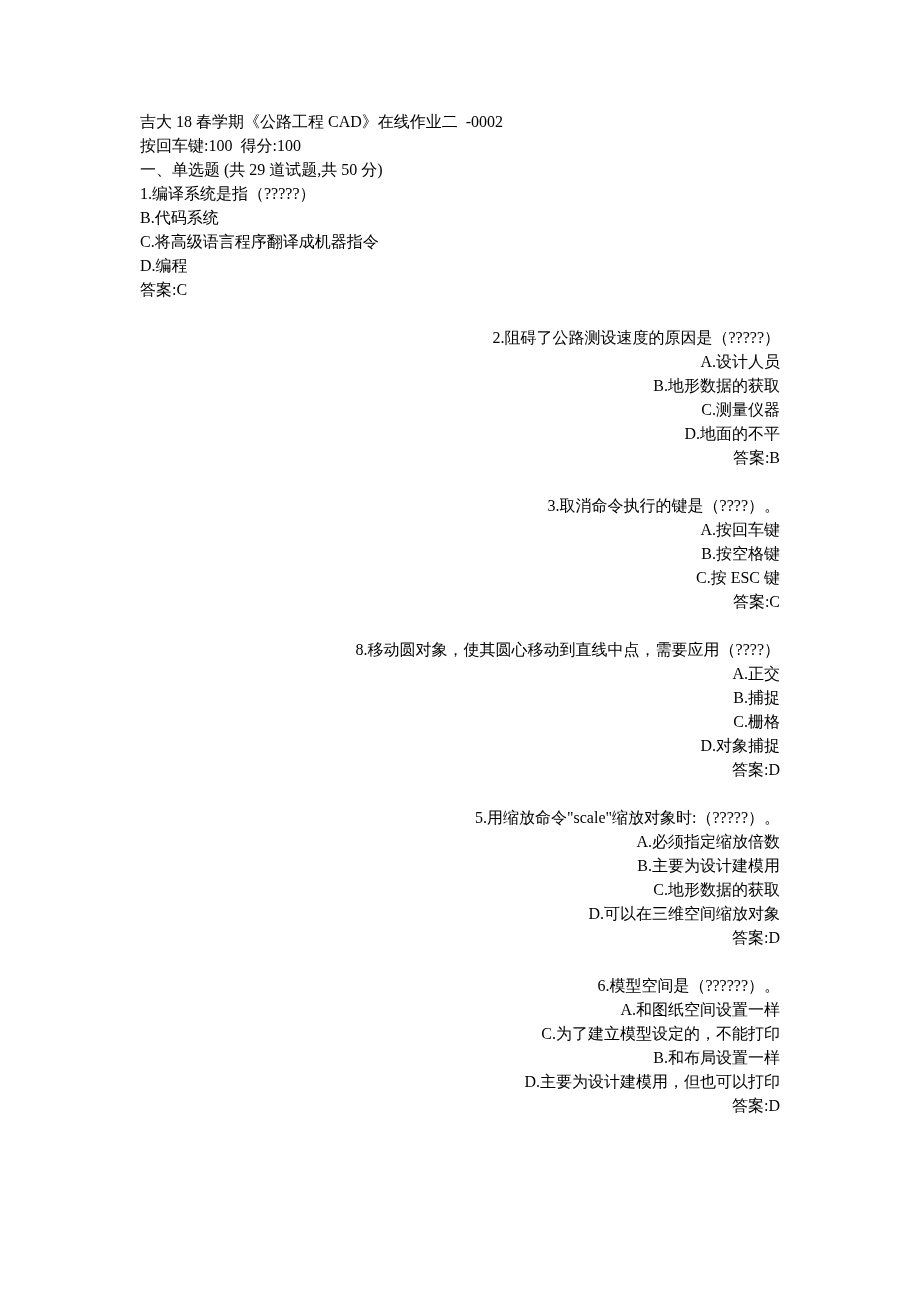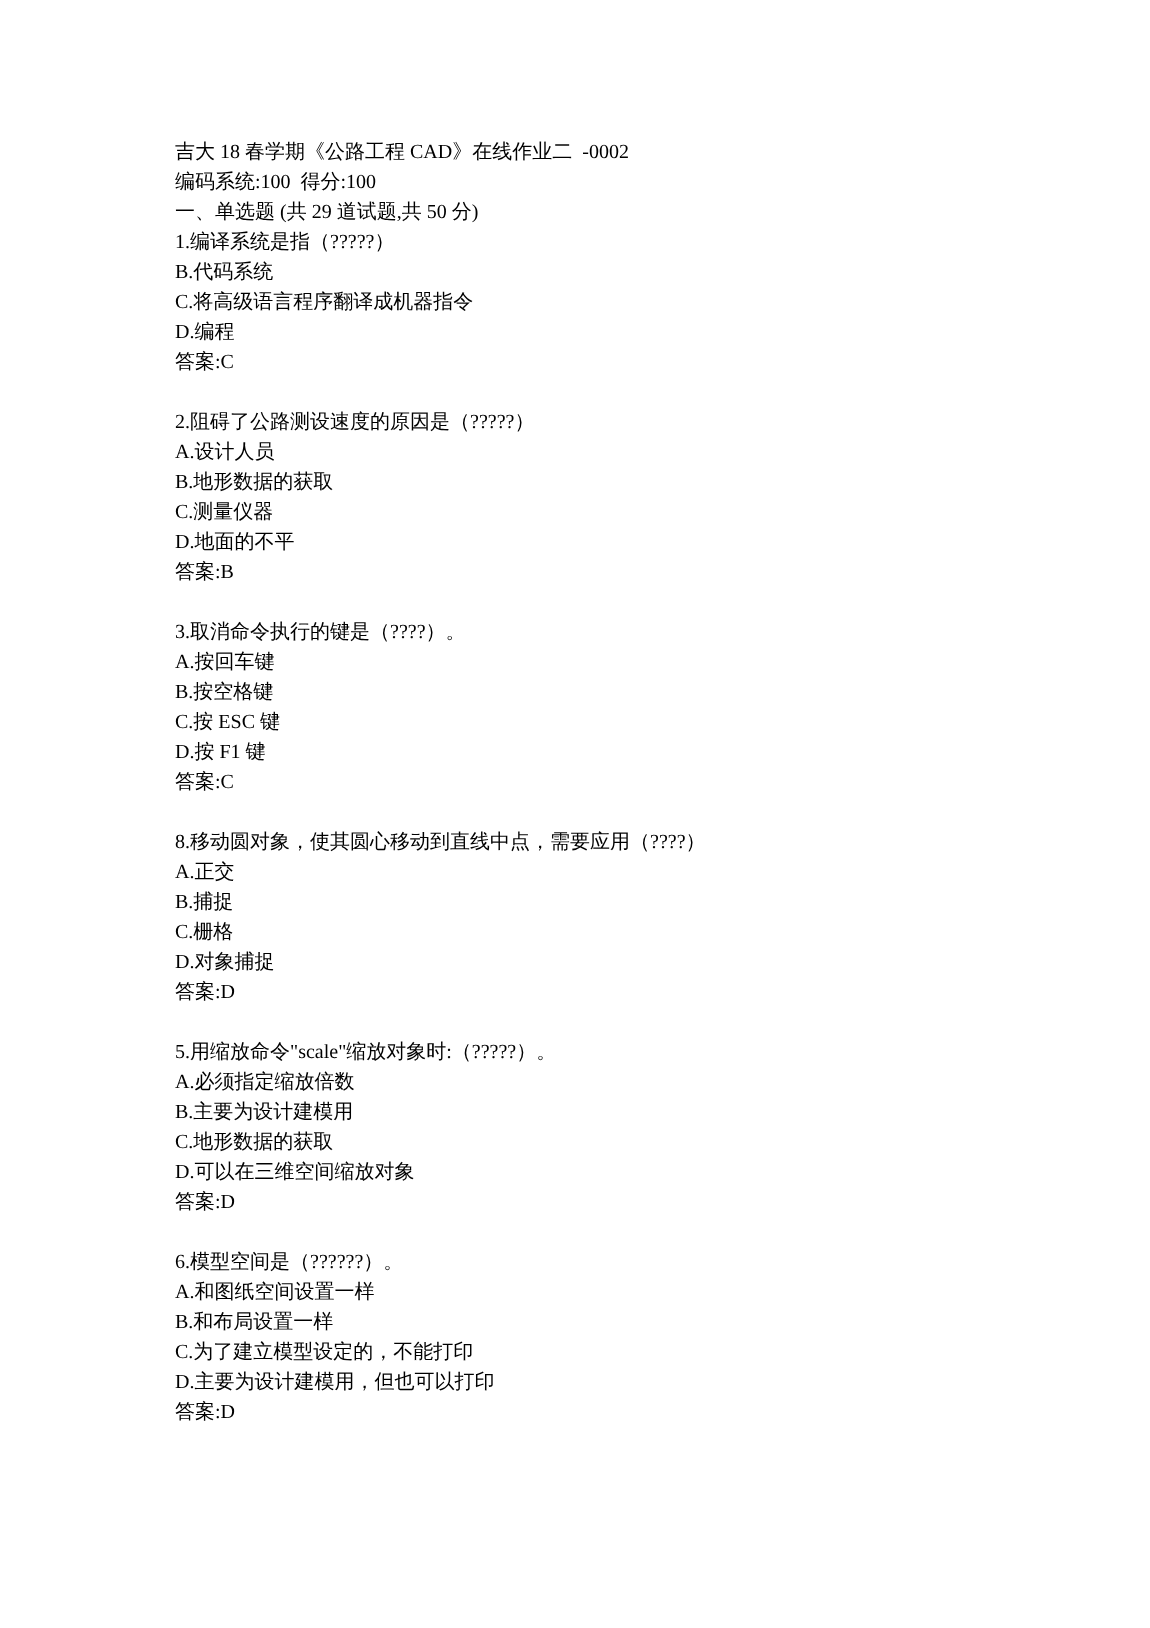--- a/index.html
+++ b/index.html
@@ -16,28 +16,29 @@
     min-height: 1302px;
     padding: 110px 140px 60px 140px;
     box-sizing: border-box;
   }
   .line {
     margin: 0;
     white-space: pre-wrap;
   }
   .question-block {
     margin-top: 24px;
+    text-align: right;
   }
 </style>
 </head>
 <body>
 
 <div class="page">
   <p class="line">吉大 18 春学期《公路工程 CAD》在线作业二  -0002</p>
-  <p class="line">编码系统:100  得分:100</p>
+  <p class="line">按回车键:100  得分:100</p>
   <p class="line">一、单选题 (共 29 道试题,共 50 分)</p>
 
   <p class="line">1.编译系统是指（?????）</p>
   <p class="line">B.代码系统</p>
   <p class="line">C.将高级语言程序翻译成机器指令</p>
   <p class="line">D.编程</p>
   <p class="line">答案:C</p>
 
   <div class="question-block">
     <p class="line">2.阻碍了公路测设速度的原因是（?????）</p>
@@ -46,21 +47,20 @@
     <p class="line">C.测量仪器</p>
     <p class="line">D.地面的不平</p>
     <p class="line">答案:B</p>
   </div>
 
   <div class="question-block">
     <p class="line">3.取消命令执行的键是（????）。</p>
     <p class="line">A.按回车键</p>
     <p class="line">B.按空格键</p>
     <p class="line">C.按 ESC 键</p>
-    <p class="line">D.按 F1 键</p>
     <p class="line">答案:C</p>
   </div>
 
   <div class="question-block">
     <p class="line">8.移动圆对象，使其圆心移动到直线中点，需要应用（????）</p>
     <p class="line">A.正交</p>
     <p class="line">B.捕捉</p>
     <p class="line">C.栅格</p>
     <p class="line">D.对象捕捉</p>
     <p class="line">答案:D</p>
@@ -71,18 +71,18 @@
     <p class="line">A.必须指定缩放倍数</p>
     <p class="line">B.主要为设计建模用</p>
     <p class="line">C.地形数据的获取</p>
     <p class="line">D.可以在三维空间缩放对象</p>
     <p class="line">答案:D</p>
   </div>
 
   <div class="question-block">
     <p class="line">6.模型空间是（??????）。</p>
     <p class="line">A.和图纸空间设置一样</p>
+    <p class="line">C.为了建立模型设定的，不能打印</p>
     <p class="line">B.和布局设置一样</p>
-    <p class="line">C.为了建立模型设定的，不能打印</p>
     <p class="line">D.主要为设计建模用，但也可以打印</p>
     <p class="line">答案:D</p>
   </div>
 </div>
 
 </body></html>

